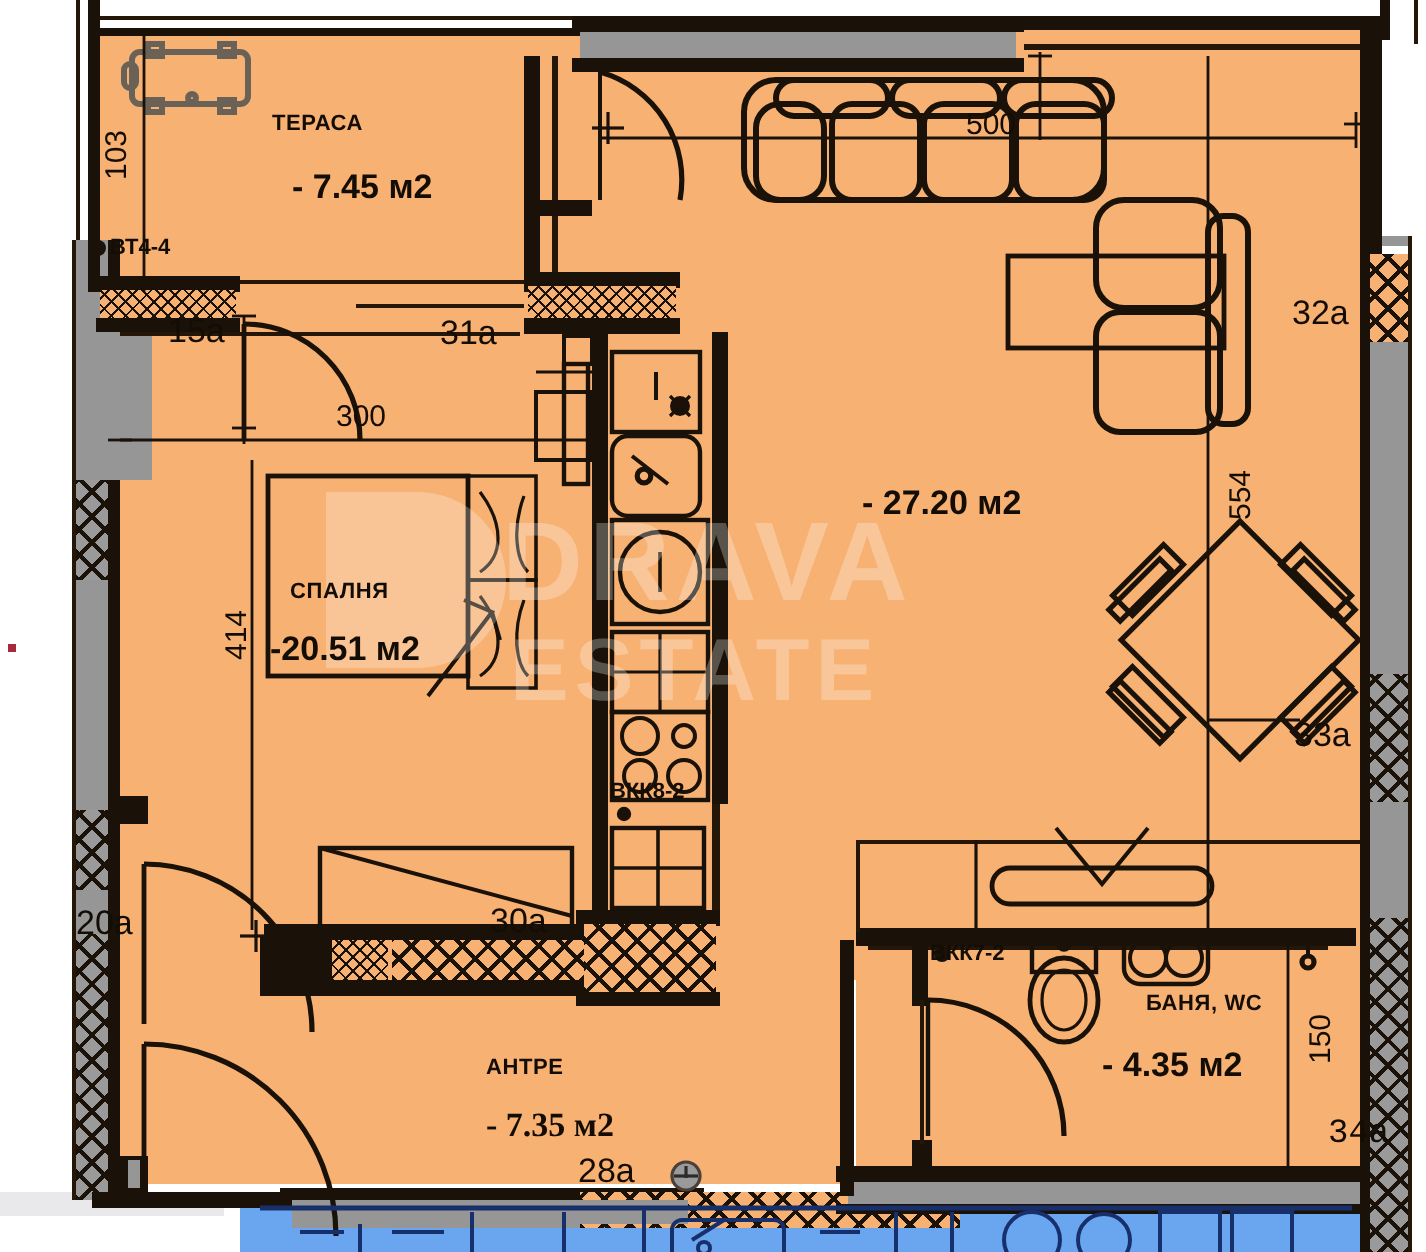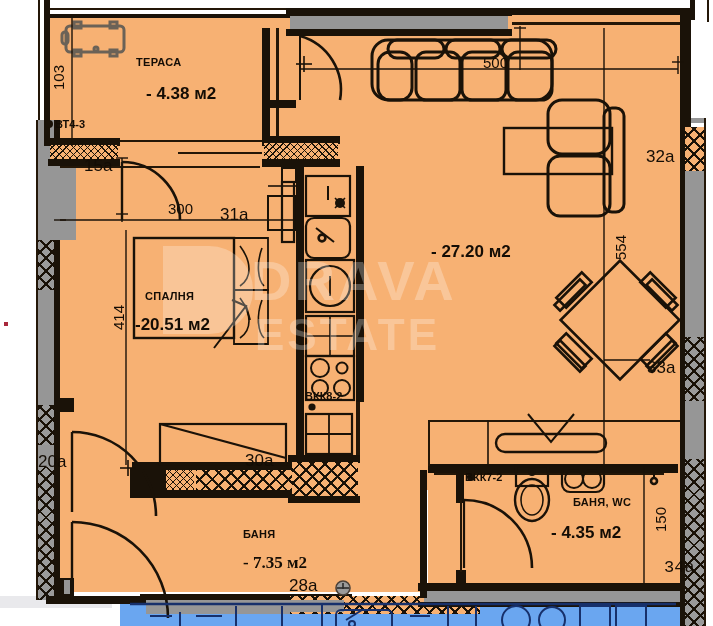--- a/index.html
+++ b/index.html
@@ -369,46 +369,46 @@
       <g fill="#ffffff" opacity="0.85">
         <path d="M8 8 h46 a44 44 0 0 1 0 88 h-46 z M24 24 h28 a28 28 0 0 1 0 56 h-28 z"></path>
         <path d="M66 8 h40 l36 88 h-24 l-26 -66 l-26 66 h-6 z" opacity="0.0"></path>
       </g>
       <text class="wmtext" x="96" y="62" fill="#ffffff" opacity="0.9" font-family="Liberation Sans, sans-serif" font-size="56" font-weight="bold" letter-spacing="3">DRAVA</text>
       <text x="100" y="112" fill="#ffffff" opacity="0.9" font-family="Liberation Sans, sans-serif" font-size="44" font-weight="bold" letter-spacing="3">ESTATE</text>
     </svg>
   </div>
 
   <div class="lbl roomname" style="left:136px;top:56px;">ТЕРАСА</div>
-  <div class="lbl roomarea" style="left:146px;top:84px;">- 4.38 м2</div>
+  <div class="lbl roomarea" style="left:146px;top:84px;">- 7.45 м2</div>
 
   <div class="lbl roomarea" style="left:431px;top:242px;">- 27.20 м2</div>
 
   <div class="lbl roomname" style="left:145px;top:290px;">СПАЛНЯ</div>
   <div class="lbl roomarea" style="left:135px;top:315px;">-20.51 м2</div>
 
-  <div class="lbl roomname" style="left:243px;top:528px;">БАНЯ</div>
+  <div class="lbl roomname" style="left:243px;top:528px;">АНТРЕ</div>
   <div class="lbl roomarea" style="left:243px;top:553px;font-family:Liberation Serif, serif;">- 7.35 м2</div>
 
   <div class="lbl roomname" style="left:549px;top:496px;margin-left:24px;">БАНЯ, WC</div>
   <div class="lbl roomarea" style="left:551px;top:523px;">- 4.35 м2</div>
 
   <div class="lbl dim dimv" style="left:50px;top:90px;">103</div>
   <div class="lbl dim" style="left:168px;top:200px;">300</div>
   <div class="lbl dim dimv" style="left:110px;top:330px;">414</div>
   <div class="lbl dim" style="left:483px;top:54px;">500</div>
   <div class="lbl dim dimv" style="left:612px;top:260px;">554</div>
   <div class="lbl dim dimv" style="left:652px;top:532px;">150</div>
 
   <div class="lbl tag" style="left:84px;top:156px;">15а</div>
-  <div class="lbl tag" style="left:220px;top:157px;margin-top:48px;">31а</div>
+  <div class="lbl tag" style="left:220px;top:157px;">31а</div>
   <div class="lbl tag" style="left:646px;top:147px;">32а</div>
   <div class="lbl tag" style="left:647px;top:358px;">33а</div>
   <div class="lbl tag" style="left:664px;top:558px;font-family:Liberation Mono, monospace;">34а</div>
   <div class="lbl tag" style="left:245px;top:451px;">30а</div>
   <div class="lbl tag" style="left:289px;top:576px;">28а</div>
   <div class="lbl tag" style="left:38px;top:452px;">20а</div>
 
-  <div class="lbl small" style="left:55px;top:118px;">ВТ4-3</div>
+  <div class="lbl small" style="left:55px;top:118px;">ВТ4-4</div>
   <div class="lbl small" style="left:305px;top:390px;">ВКК8-2</div>
   <div class="lbl small" style="left:465px;top:471px;">ВКК7-2</div>
 
 </div>
 
 </body></html>

